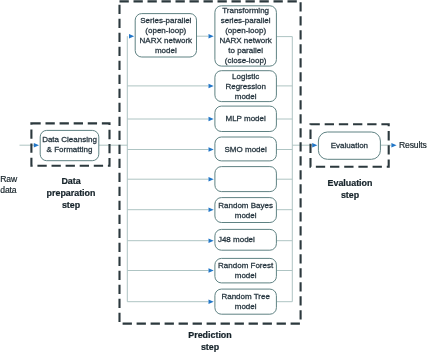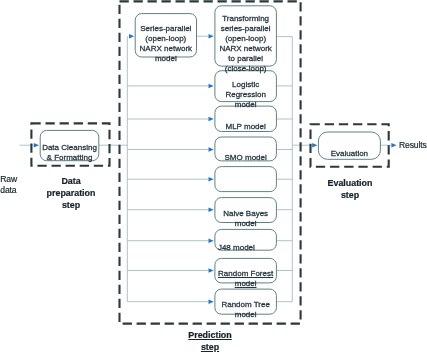--- a/index.html
+++ b/index.html
@@ -10,21 +10,21 @@
   }
   #canvas { position:relative; width:427px; height:352px; background:#ffffff; }
   #art { position:absolute; left:0; top:0; }
   .lbl {
     position:absolute; display:flex; align-items:center; justify-content:center;
     text-align:center; color:#1e2d36;
     -webkit-font-smoothing:antialiased;
     font-family:"Liberation Sans", sans-serif;
     font-size:8px; line-height:10px; white-space:pre-line;
     -webkit-text-stroke:0.28px #263640;
-    padding-top:1px; box-sizing:border-box;margin-top:8px;
+    padding-top:1px; box-sizing:border-box;
   }
   .steplbl {
     position:absolute; text-align:center; color:#16232a;
     font-family:"Liberation Sans", sans-serif; font-weight:bold;
     font-size:8.9px; line-height:12px; white-space:pre-line;
     -webkit-text-stroke:0.22px #16232a; -webkit-font-smoothing:antialiased;
   }
   .iolbl {
     position:absolute; color:#16232a;
     font-family:"Liberation Sans", sans-serif;
@@ -117,33 +117,33 @@
 series-parallel
 (open-loop)
 NARX network
 to parallel
 (close-loop)</div>
 <div class="lbl" style="left:214.9px;top:70.5px;width:61.5px;height:31px;">Logistic
 Regression
 model</div>
 <div class="lbl" style="left:214.9px;top:106px;width:61.5px;height:25.5px;">MLP model</div>
 <div class="lbl" style="left:214.9px;top:137px;width:61.5px;height:24px;">SMO model</div>
-<div class="lbl" style="left:214.9px;top:197.5px;width:61.5px;height:25px;">Naive Bayes
+<div class="lbl" style="left:214.9px;top:197.5px;width:61.5px;height:25px;">Random Bayes
 model</div>
 <div class="lbl" style="left:214.9px;top:229.5px;width:43px;height:20.5px;">J48 model</div>
-<div class="lbl" style="left:214.9px;top:258.5px;width:61.5px;height:24.5px;text-decoration:underline;">Random Forest
+<div class="lbl" style="left:214.9px;top:258.5px;width:61.5px;height:24.5px;">Random Forest
 model</div>
 <div class="lbl" style="left:214.9px;top:289px;width:61.5px;height:25px;">Random Tree
 model</div>
 <div class="lbl" style="left:318.4px;top:132px;width:62px;height:27.3px;">Evaluation</div>
 
 <div class="steplbl" style="left:26px;top:175px;width:90px;">Data
 preparation
 step</div>
-<div class="steplbl" style="left:165px;top:329px;width:90px;text-decoration:underline;">Prediction
+<div class="steplbl" style="left:165px;top:329px;width:90px;">Prediction
 step</div>
 <div class="steplbl" style="left:305px;top:177px;width:90px;">Evaluation
 step</div>
 
 <div class="iolbl" style="left:0.3px;top:134.2px;width:24px;margin-top:40px;">Raw
 data</div>
 <div class="iolbl" style="left:399px;top:140px;width:40px;">Results</div>
 
 </div>
 

